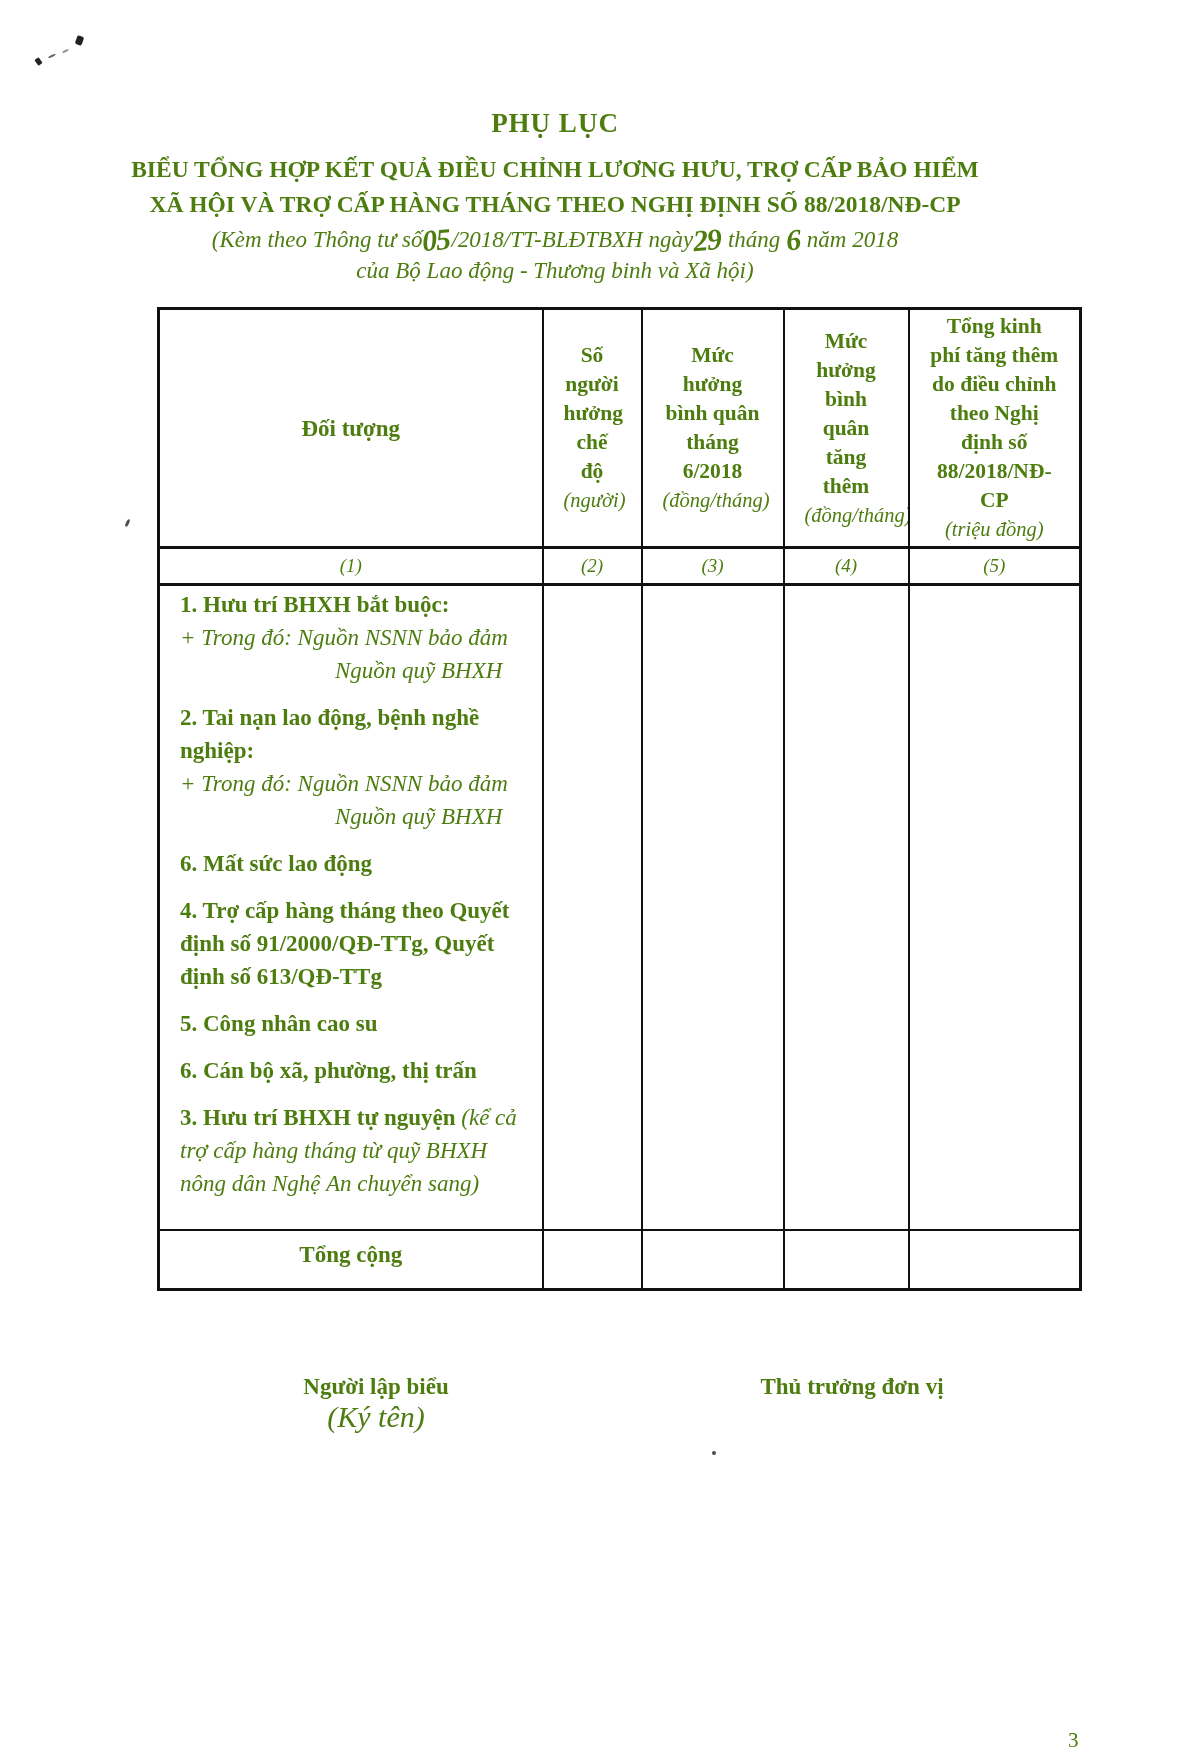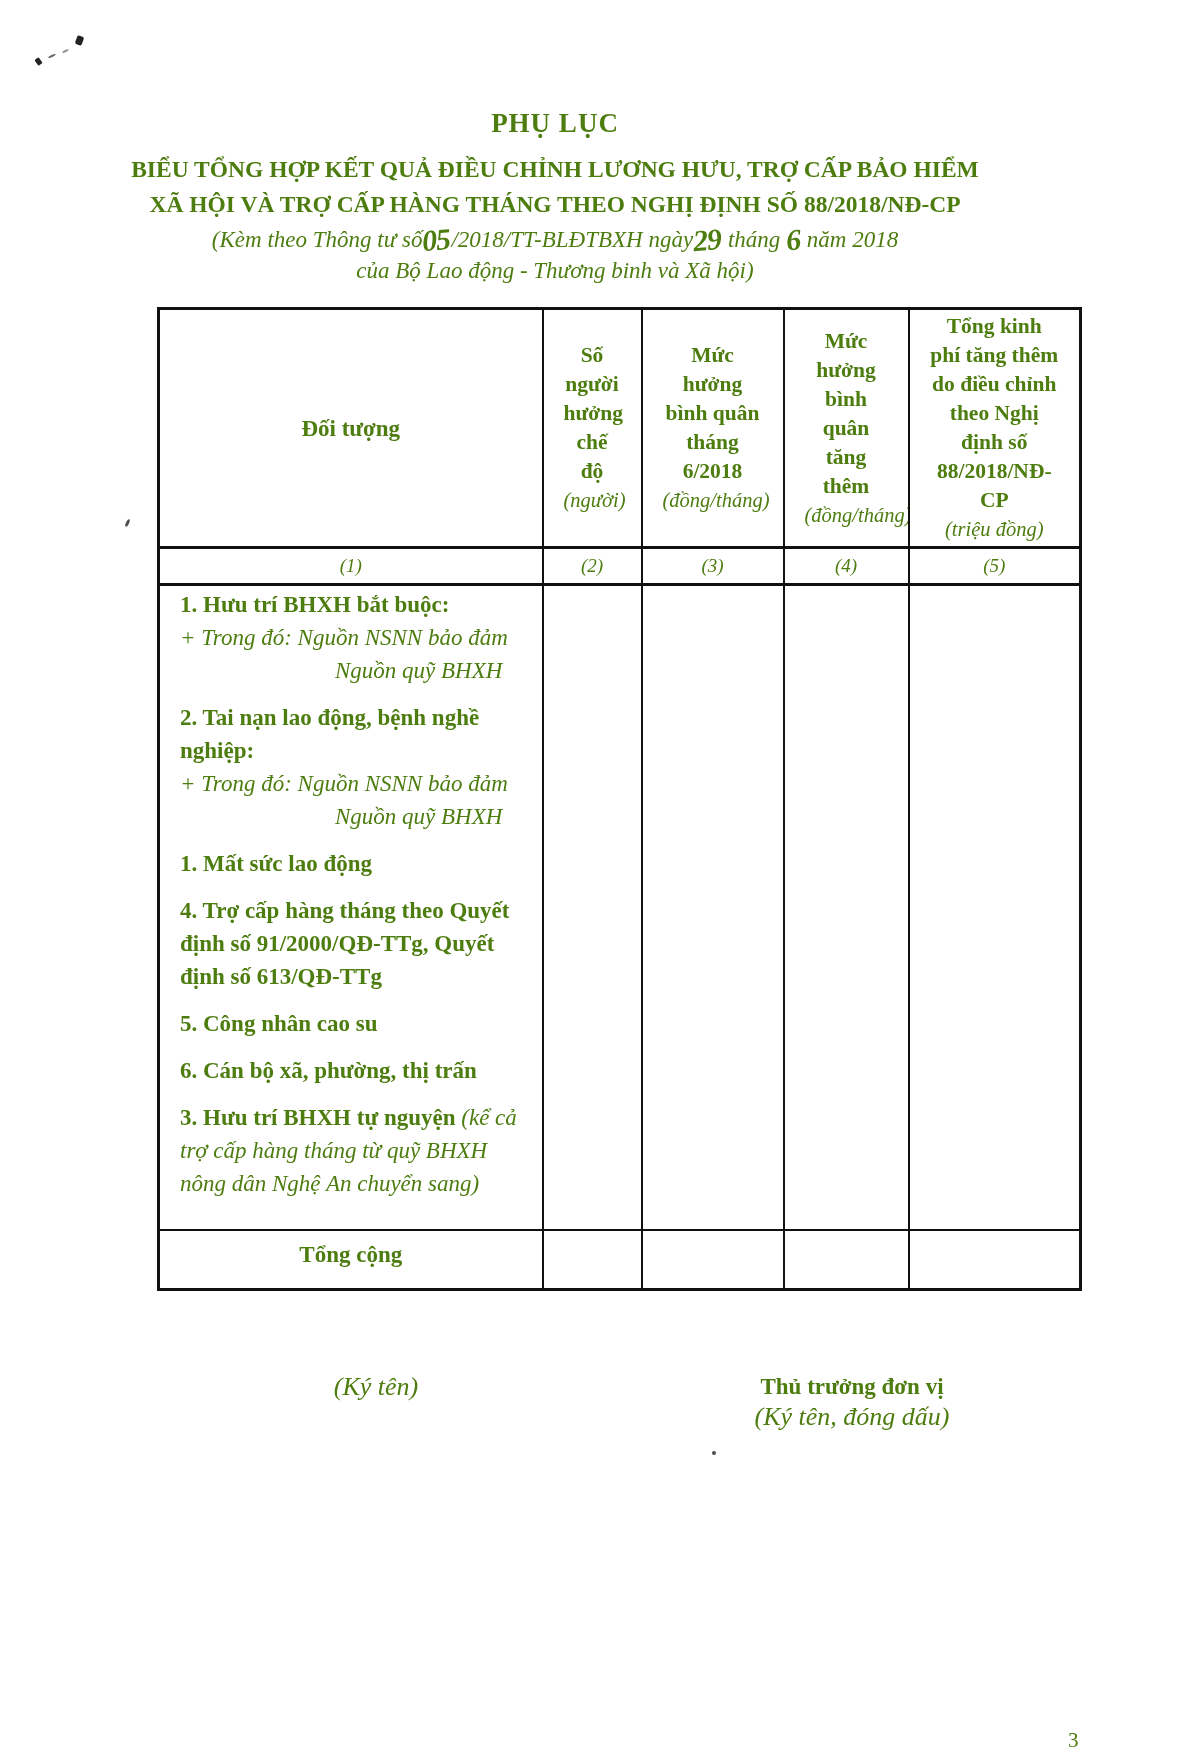--- a/index.html
+++ b/index.html
@@ -80,21 +80,21 @@
   .item { margin:0 0 14px 0; }
   .item .t { font-weight:bold; }
   .item .sub { font-style:italic; font-weight:normal; }
   .item .sub2 { font-style:italic; font-weight:normal; padding-left:155px; }
   .item .note { font-style:italic; font-weight:normal; }
 
   tr.total td.total-cell { text-align:center; font-weight:bold; font-size:23px; vertical-align:middle; padding-bottom:10px;}
 
   .sig { position:absolute; top:1372px; text-align:center; }
   .sig .sig-title { font-weight:bold; font-size:23px; line-height:30px; }
-  .sig .sig-sub { font-style:italic; font-size:26px; line-height:30px; }
+  .sig .sig-sub { font-style:italic; font-size:30px; line-height:30px; }
   .sig.left { left:226px; width:300px; }
   .sig.right { left:672px; width:360px;text-align:center; }
 
   .page-num { position:absolute; left:1068px; top:1728px; font-size:21px; }
 </style>
 </head>
 <body>
 
 <div id="page">
 
@@ -146,21 +146,21 @@
             <div class="t">1. Hưu trí BHXH bắt buộc:</div>
             <div class="sub">+ Trong đó: Nguồn NSNN bảo đảm</div>
             <div class="sub2">Nguồn quỹ BHXH</div>
           </div>
           <div class="item">
             <div class="t">2. Tai nạn lao động, bệnh nghề nghiệp:</div>
             <div class="sub">+ Trong đó: Nguồn NSNN bảo đảm</div>
             <div class="sub2">Nguồn quỹ BHXH</div>
           </div>
           <div class="item">
-            <div class="t">1. Mất sức lao động</div>
+            <div class="t">6. Mất sức lao động</div>
           </div>
           <div class="item">
             <div class="t">4. Trợ cấp hàng tháng theo Quyết định số 91/2000/QĐ-TTg, Quyết định số 613/QĐ-TTg</div>
           </div>
           <div class="item">
             <div class="t">5. Công nhân cao su</div>
           </div>
           <div class="item">
             <div class="t">6. Cán bộ xã, phường, thị trấn</div>
           </div>
@@ -178,22 +178,22 @@
         <td class="total-cell">Tổng cộng</td>
         <td></td>
         <td></td>
         <td></td>
         <td></td>
       </tr>
     </tbody>
   </table>
 
   <div class="sig left">
+    <div class="sig-title">Người lập biểu</div>
     <div class="sig-sub">(Ký tên)</div>
   </div>
   <div class="sig right">
     <div class="sig-title">Thủ trưởng đơn vị</div>
-    <div class="sig-sub">(Ký tên, đóng dấu)</div>
   </div>
 
   <div class="page-num">3</div>
 
 </div>
 
 </body></html>

